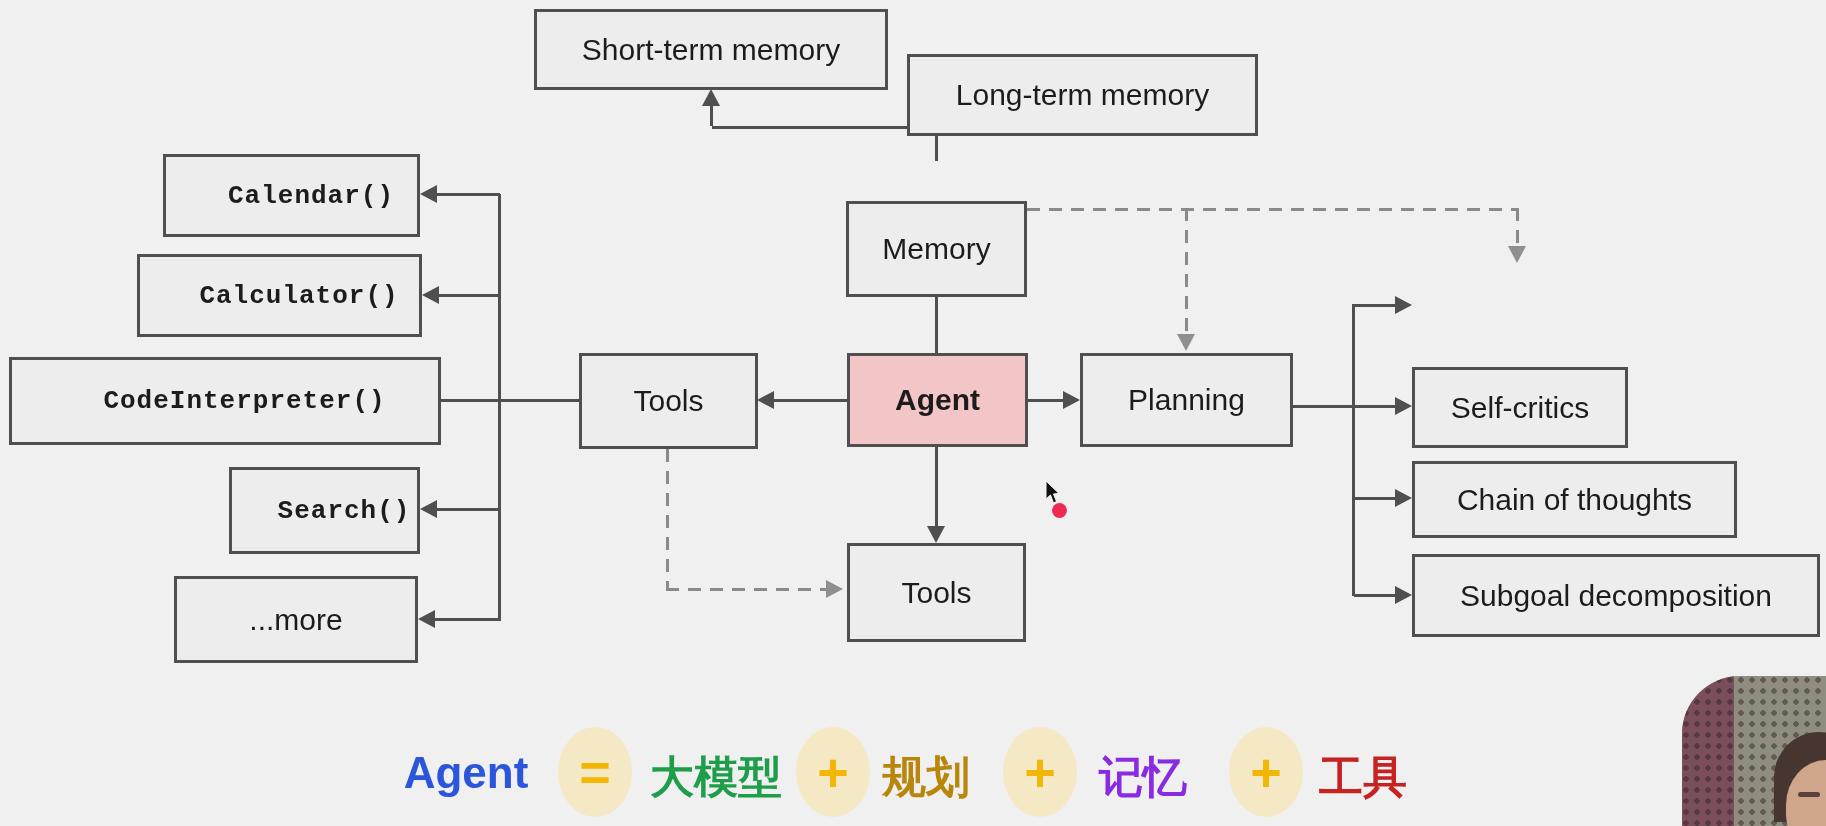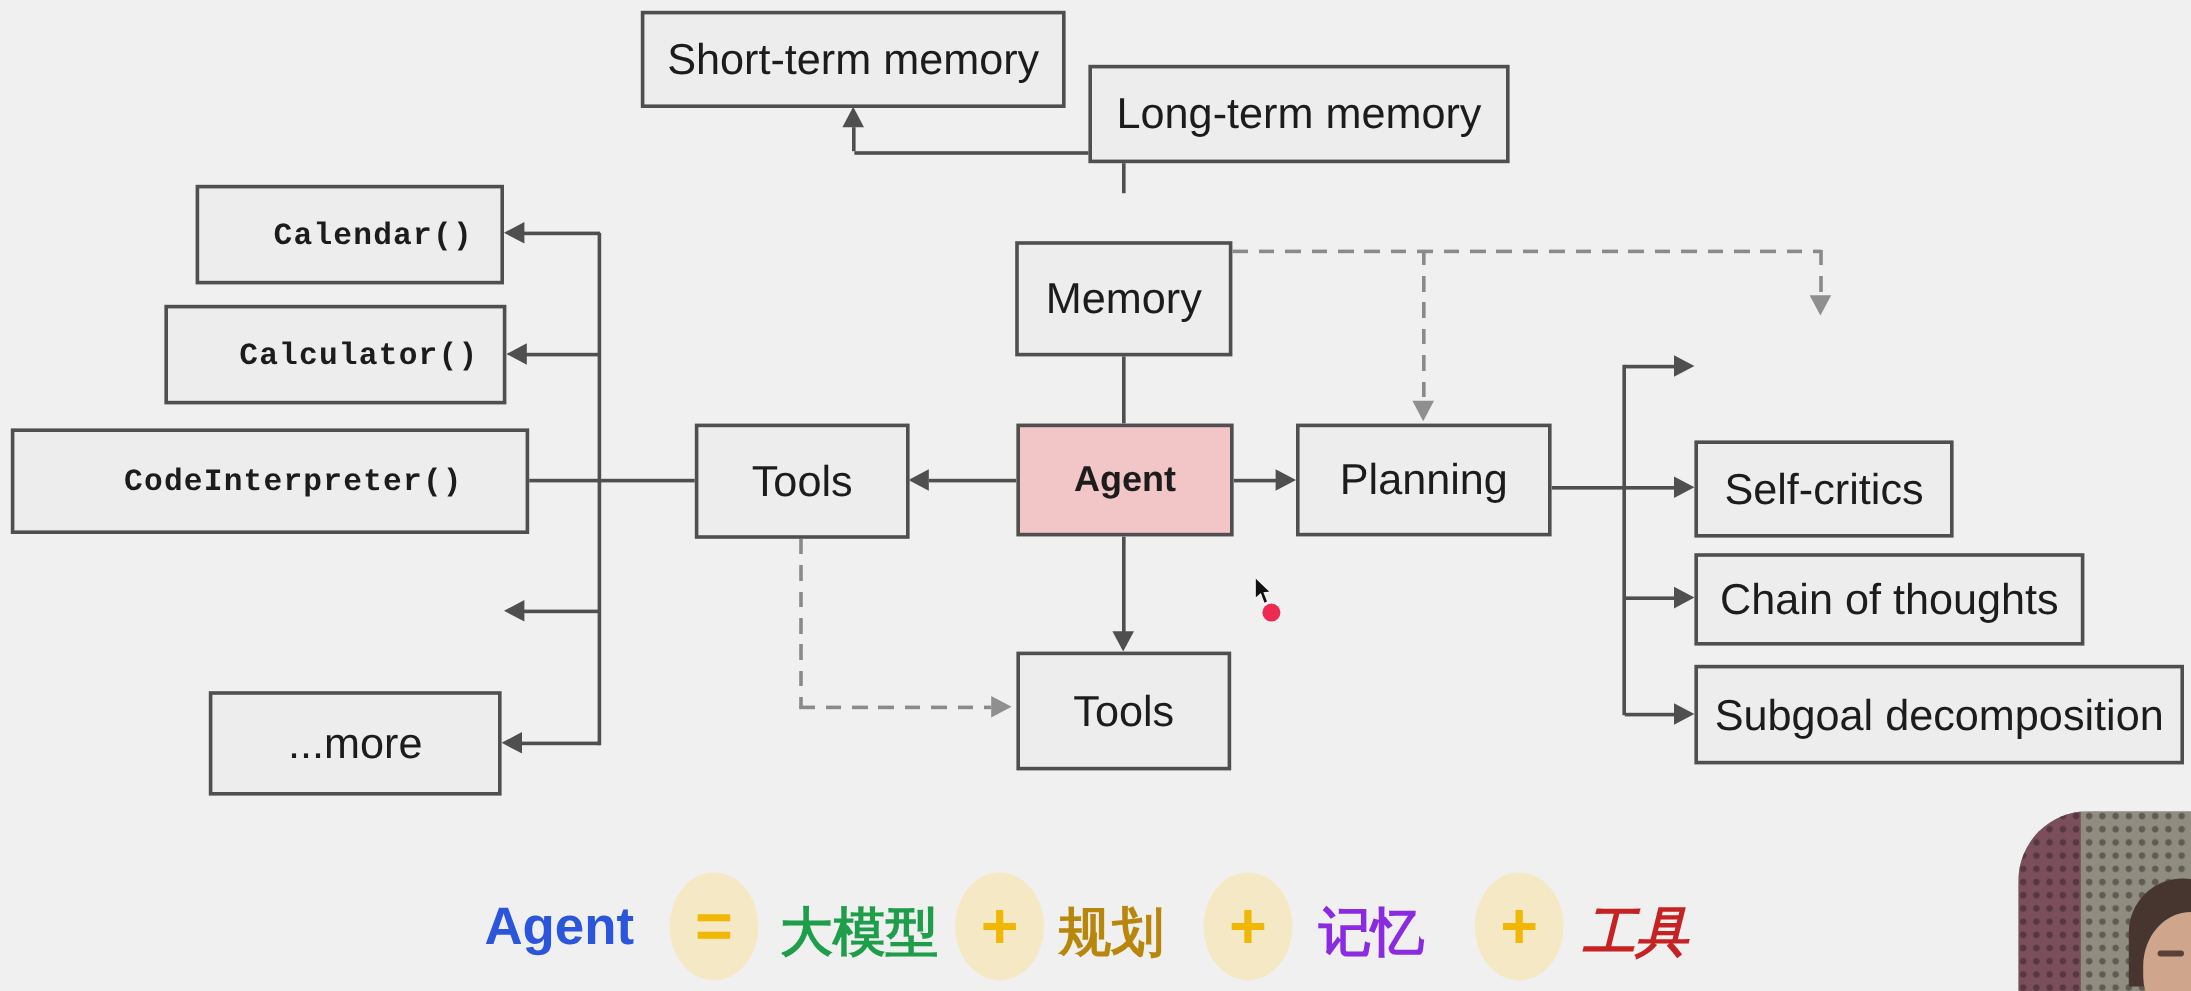--- a/index.html
+++ b/index.html
@@ -10,21 +10,21 @@
     overflow:hidden;
     font-family:"Liberation Sans", sans-serif;
   }
   
   .node{
     position:absolute;
     background:#ededed;
     border:3px solid #4f4f4f;
     box-sizing:border-box;
     display:flex;align-items:center;justify-content:center;
-    font-size:36px;color:#1c1c1c;
+    font-size:30px;color:#1c1c1c;
     white-space:nowrap;
   }
   .node.pink{background:#f2c5c7;font-weight:bold;font-size:30px;}
   .node.mono{font-family:"Liberation Mono","DejaVu Sans Mono",monospace;font-weight:bold;font-size:26px;letter-spacing:1px;padding-left:39px;}
   
   .ln{position:absolute;background:#4f4f4f;}
   .dash-h{position:absolute;height:3px;background:repeating-linear-gradient(90deg,#8a8a8a 0 13px,transparent 13px 22px);}
   .dash-v{position:absolute;width:3px;background:repeating-linear-gradient(180deg,#8a8a8a 0 13px,transparent 13px 22px);}
   
   .ar{position:absolute;width:0;height:0;}
@@ -118,20 +118,21 @@
   <div class="node" style="left:907px;top:8px;width:351px;height:82px;margin-top:46px;">Long-term memory</div>
   <div class="node" style="left:846px;top:161px;width:181px;height:96px;margin-top:40px;">Memory</div>
   <div class="node" style="left:579px;top:353px;width:179px;height:96px;">Tools</div>
   <div class="node pink" style="left:847px;top:353px;width:181px;height:94px;">Agent</div>
   <div class="node" style="left:1080px;top:353px;width:213px;height:94px;">Planning</div>
   <div class="node" style="left:847px;top:543px;width:179px;height:99px;">Tools</div>
 
   <div class="node mono" style="left:163px;top:154px;width:257px;height:83px;">Calendar()</div>
   <div class="node mono" style="left:137px;top:254px;width:285px;height:83px;">Calculator()</div>
   <div class="node mono" style="left:9px;top:357px;width:432px;height:88px;">CodeInterpreter()</div>
+  <div class="node mono" style="left:229px;top:467px;width:191px;height:87px;">Search()</div>
   <div class="node" style="left:174px;top:576px;width:244px;height:87px;">...more</div>
 
   <div class="node" style="left:1412px;top:367px;width:216px;height:81px;">Self-critics</div>
   <div class="node" style="left:1412px;top:461px;width:325px;height:77px;">Chain of thoughts</div>
   <div class="node" style="left:1412px;top:554px;width:408px;height:83px;">Subgoal decomposition</div>
 
   <span class="ftext c-blue" style="left:466px;">Agent</span>
   <div class="oval" style="left:558px;">
     <span class="opglyph">=</span>
   </div>
@@ -140,21 +141,21 @@
     <span class="opglyph">+</span>
   </div>
   <span class="ftext c-gold" style="left:926px;">规划</span>
   <div class="oval" style="left:1003px;">
     <span class="opglyph">+</span>
   </div>
   <span class="ftext c-purple" style="left:1143px;">记忆</span>
   <div class="oval" style="left:1229px;">
     <span class="opglyph">+</span>
   </div>
-  <span class="ftext c-red" style="left:1363px;font-style:italic;">工具</span>
+  <span class="ftext c-red" style="left:1363px;">工具</span>
 
   <div id="webcam">
     <div class="foam-maroon"></div>
     <div class="foam-dots"></div>
     <div class="hair"></div>
     <div class="face"></div>
     <div class="brow"></div>
   </div>
 
   <div id="cursor">

